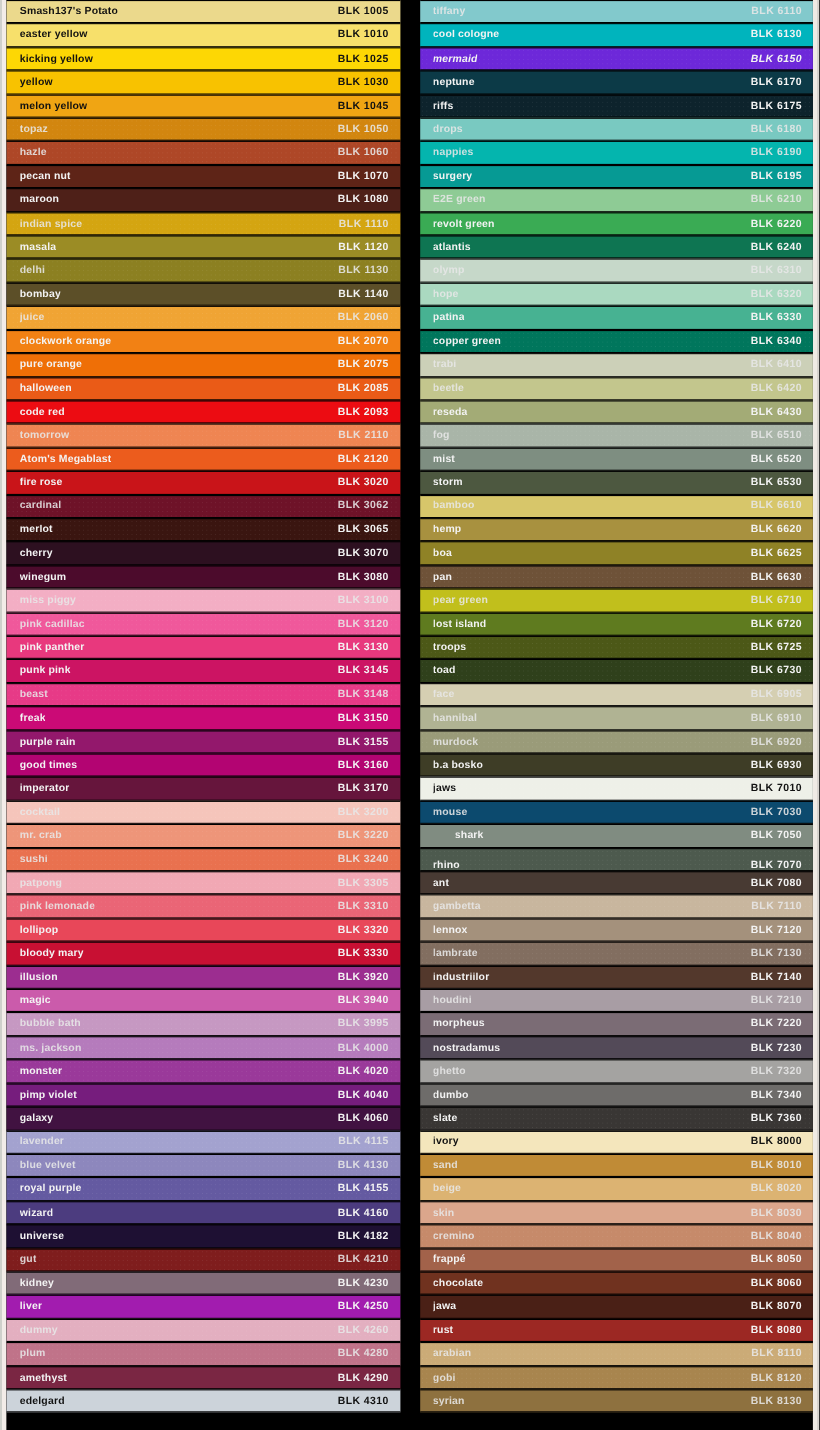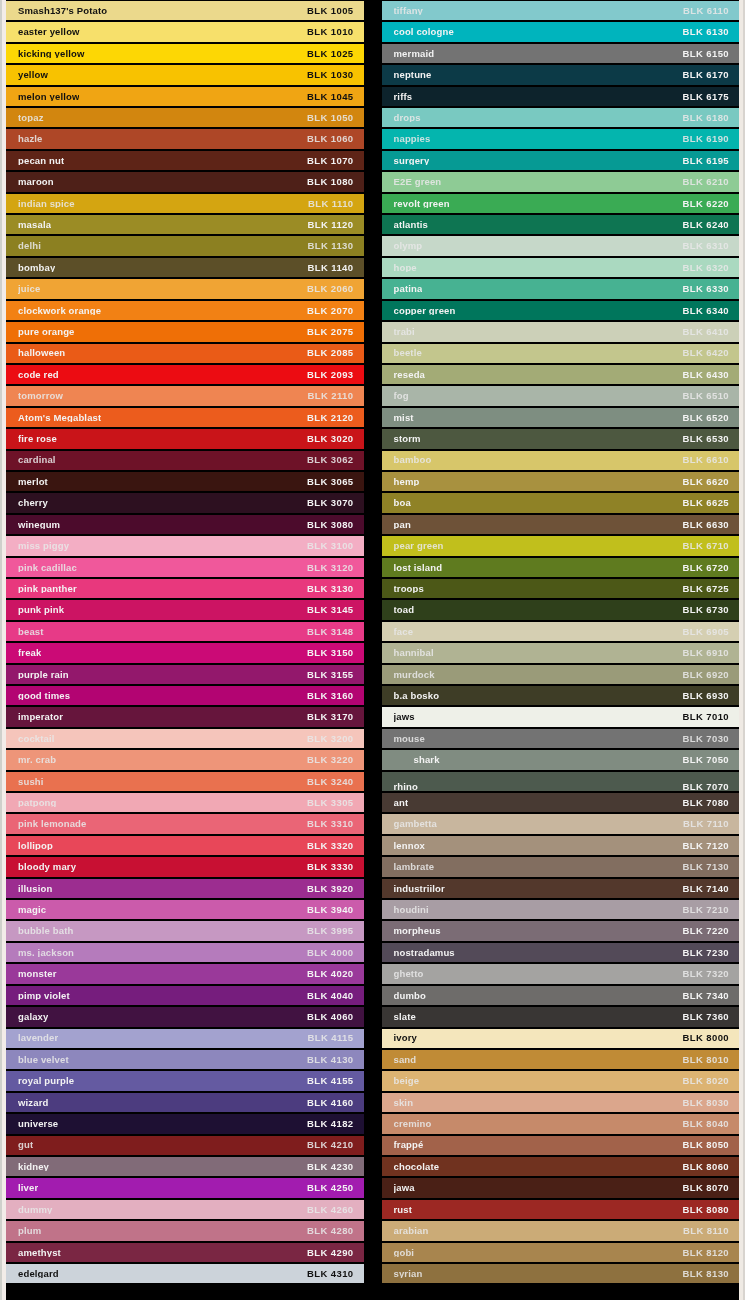--- a/index.html
+++ b/index.html
@@ -329,21 +329,21 @@
   <div class="gutter"></div>
   <div class="column" id="col-1">
       <div class="swatch dim" style="background: rgb(130, 201, 204);">
         <span class="nm">tiffany</span>
         <span class="code">BLK 6110</span>
       </div>
       <div class="swatch dark" style="background: rgb(0, 180, 189);">
         <span class="nm">cool cologne</span>
         <span class="code">BLK 6130</span>
       </div>
-      <div class="swatch dark tex" style="background: #737373;">
+      <div class="swatch dark tex" style="background: #6d28d9; font-style: italic;">
         <span class="nm">mermaid</span>
         <span class="code">BLK 6150</span>
       </div>
       <div class="swatch dark" style="background: rgb(12, 58, 71);">
         <span class="nm">neptune</span>
         <span class="code">BLK 6170</span>
       </div>
       <div class="swatch dark tex" style="background: rgb(13, 35, 44);">
         <span class="nm">riffs</span>
         <span class="code">BLK 6175</span>
@@ -457,21 +457,21 @@
         <span class="code">BLK 6920</span>
       </div>
       <div class="swatch dark" style="background: rgb(62, 61, 38);">
         <span class="nm">b.a bosko</span>
         <span class="code">BLK 6930</span>
       </div>
       <div class="swatch light tex" style="background: rgb(238, 240, 232);">
         <span class="nm">jaws</span>
         <span class="code">BLK 7010</span>
       </div>
-      <div class="swatch dim" style="background: #737373;">
+      <div class="swatch dim" style="background: #0c4a6e;">
         <span class="nm">mouse</span>
         <span class="code">BLK 7030</span>
       </div>
       <div class="swatch dark" style="background: rgb(128, 140, 129); padding-left: 32px;">
         <span class="nm">shark</span>
         <span class="code">BLK 7050</span>
       </div>
       <div class="swatch dark tex" style="background: rgb(77, 90, 78); align-items: flex-end;">
         <span class="nm">rhino</span>
         <span class="code">BLK 7070</span>

